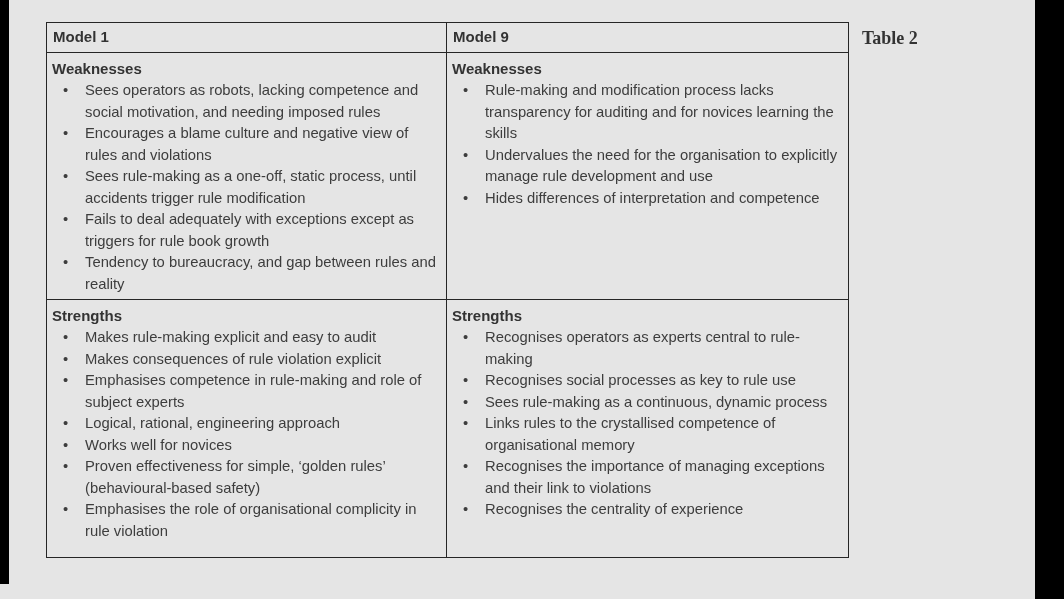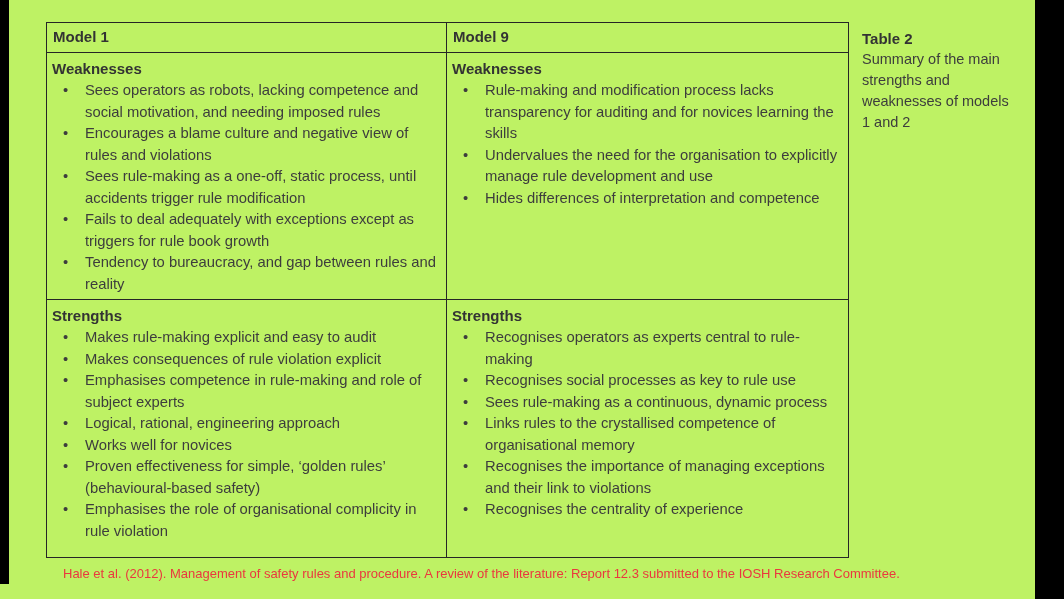--- a/index.html
+++ b/index.html
@@ -4,21 +4,21 @@
 <style>
   * { box-sizing: border-box; margin: 0; padding: 0; }
   body {
     font-family: "Liberation Sans", sans-serif;
     background: #ffffff;
   }
   .screen {
     position: relative;
     width: 1064px;
     height: 599px;
-    background: #bef264;
+    background: #e5e5e5;
     overflow: hidden;
   }
   .bar-left {
     position: absolute;
     left: 0; top: 0;
     width: 9px; height: 584px;
     background: #000000;
   }
   .bar-right {
     position: absolute;
@@ -74,22 +74,23 @@
   .caption {
     position: absolute;
     left: 862px; top: 28px;
     width: 152px;
     font-size: 14.5px;
     line-height: 21px;
     color: #3d3d3d;
   }
   .caption-title {
     font-weight: bold;
-    font-size: 15px;
+    font-size: 18px;
     color: #333333;
+    font-family: Liberation Serif, serif;
   }
   .citation {
     position: absolute;
     left: 63px; top: 566px;
     width: 960px;
     font-size: 13px;
     line-height: 16px;
     color: #ea383e;
   }
 </style>
@@ -154,18 +155,16 @@
           <li>Recognises the importance of managing exceptions and their link to violations</li>
           <li>Recognises the centrality of experience</li>
         </ul>
       </td>
     </tr>
   </tbody>
     </table>
 
   <div class="caption">
     <div class="caption-title">Table 2</div>
-    <div class="caption-text">Summary of the main strengths and weaknesses of models 1 and 2</div>
   </div>
 
-  <div class="citation">Hale et al. (2012). Management of safety rules and procedure. A review of the literature: Report 12.3 submitted to the IOSH Research Committee.</div>
 
 </div>
 
 </body></html>

